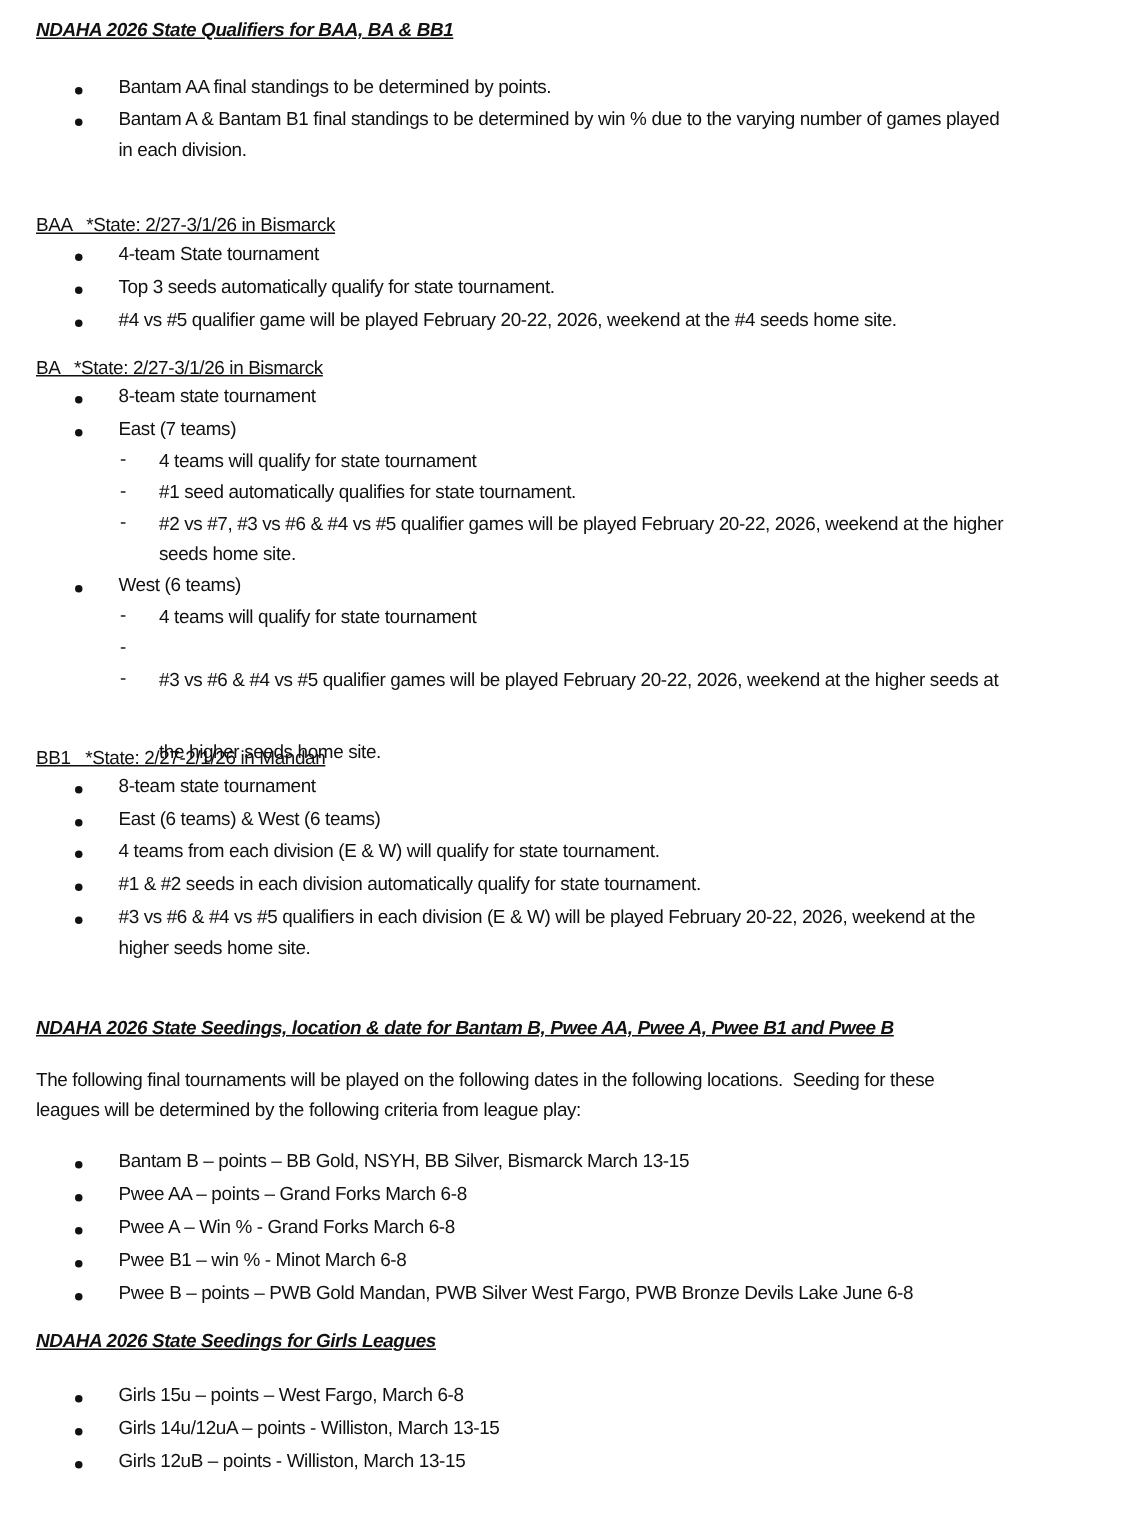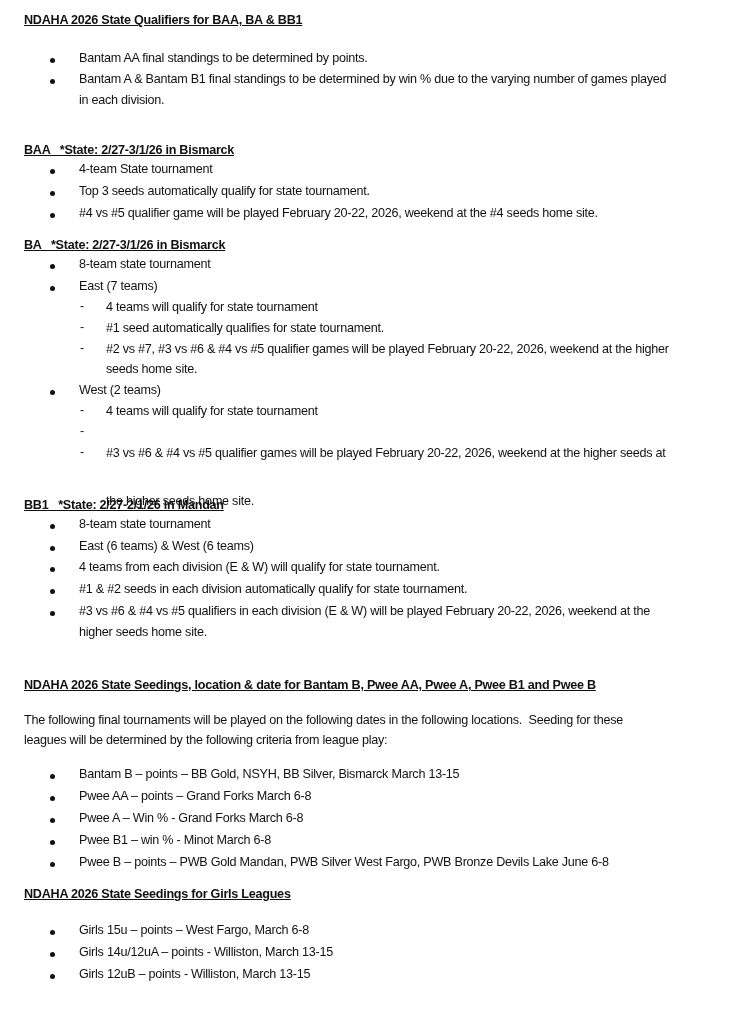--- a/index.html
+++ b/index.html
@@ -2,25 +2,25 @@
 <html><head>
 <meta charset="utf-8">
 <style>
   html, body { margin: 0; padding: 0; background: #ffffff; }
   body {
     width: 750px; height: 1024px; overflow: hidden; position: relative;
     font-family: "Liberation Sans Narrow", "Liberation Sans", sans-serif;
     color: #111111; font-size: 12.6px; letter-spacing: -0.25px;
   }
   .heading-ital {
-    position: absolute; left: 24px; font-weight: bold; 
+    position: absolute; left: 24px; font-weight: bold; font-style: italic;
     text-decoration: underline; font-size: 12.6px; white-space: nowrap;
   }
   .heading-bold {
-    position: absolute; left: 24px; font-weight: bold;
+    position: absolute; left: 24px; font-weight: normal;
     text-decoration: underline; font-size: 12.6px; white-space: nowrap;
   }
   .row { position: absolute; left: 0; width: 750px; height: 21px; }
   .bullet {
     position: absolute; left: 50px; top: 7px; width: 5px; height: 5px;
     border-radius: 50%; background: #111;
   }
   .dash { position: absolute; left: 80px; top: -1px; font-size: 12.6px; }
   .txt { position: absolute; left: 79px; white-space: nowrap; text-align: center; }
   .txt2 { position: absolute; left: 106px; white-space: nowrap; }
@@ -75,21 +75,21 @@
 </div>
 <div class="row" style="top:342px">
   <span class="dash">-</span>
   <span class="txt2">#2 vs #7, #3 vs #6 &amp; #4 vs #5 qualifier games will be played February 20-22, 2026, weekend at the higher</span>
 </div>
 <div class="row" style="top:362px">
   <span class="txt2">seeds home site.</span>
 </div>
 <div class="row" style="top:383px">
   <span class="bullet"></span>
-  <span class="txt">West (2 teams)</span>
+  <span class="txt">West (6 teams)</span>
 </div>
 <div class="row" style="top:404px">
   <span class="dash">-</span>
   <span class="txt2">4 teams will qualify for state tournament</span>
 </div>
 <div class="row" style="top:425px">
   <span class="dash">-</span>
 </div>
 <div class="row" style="top:446px">
   <span class="dash">-</span>

